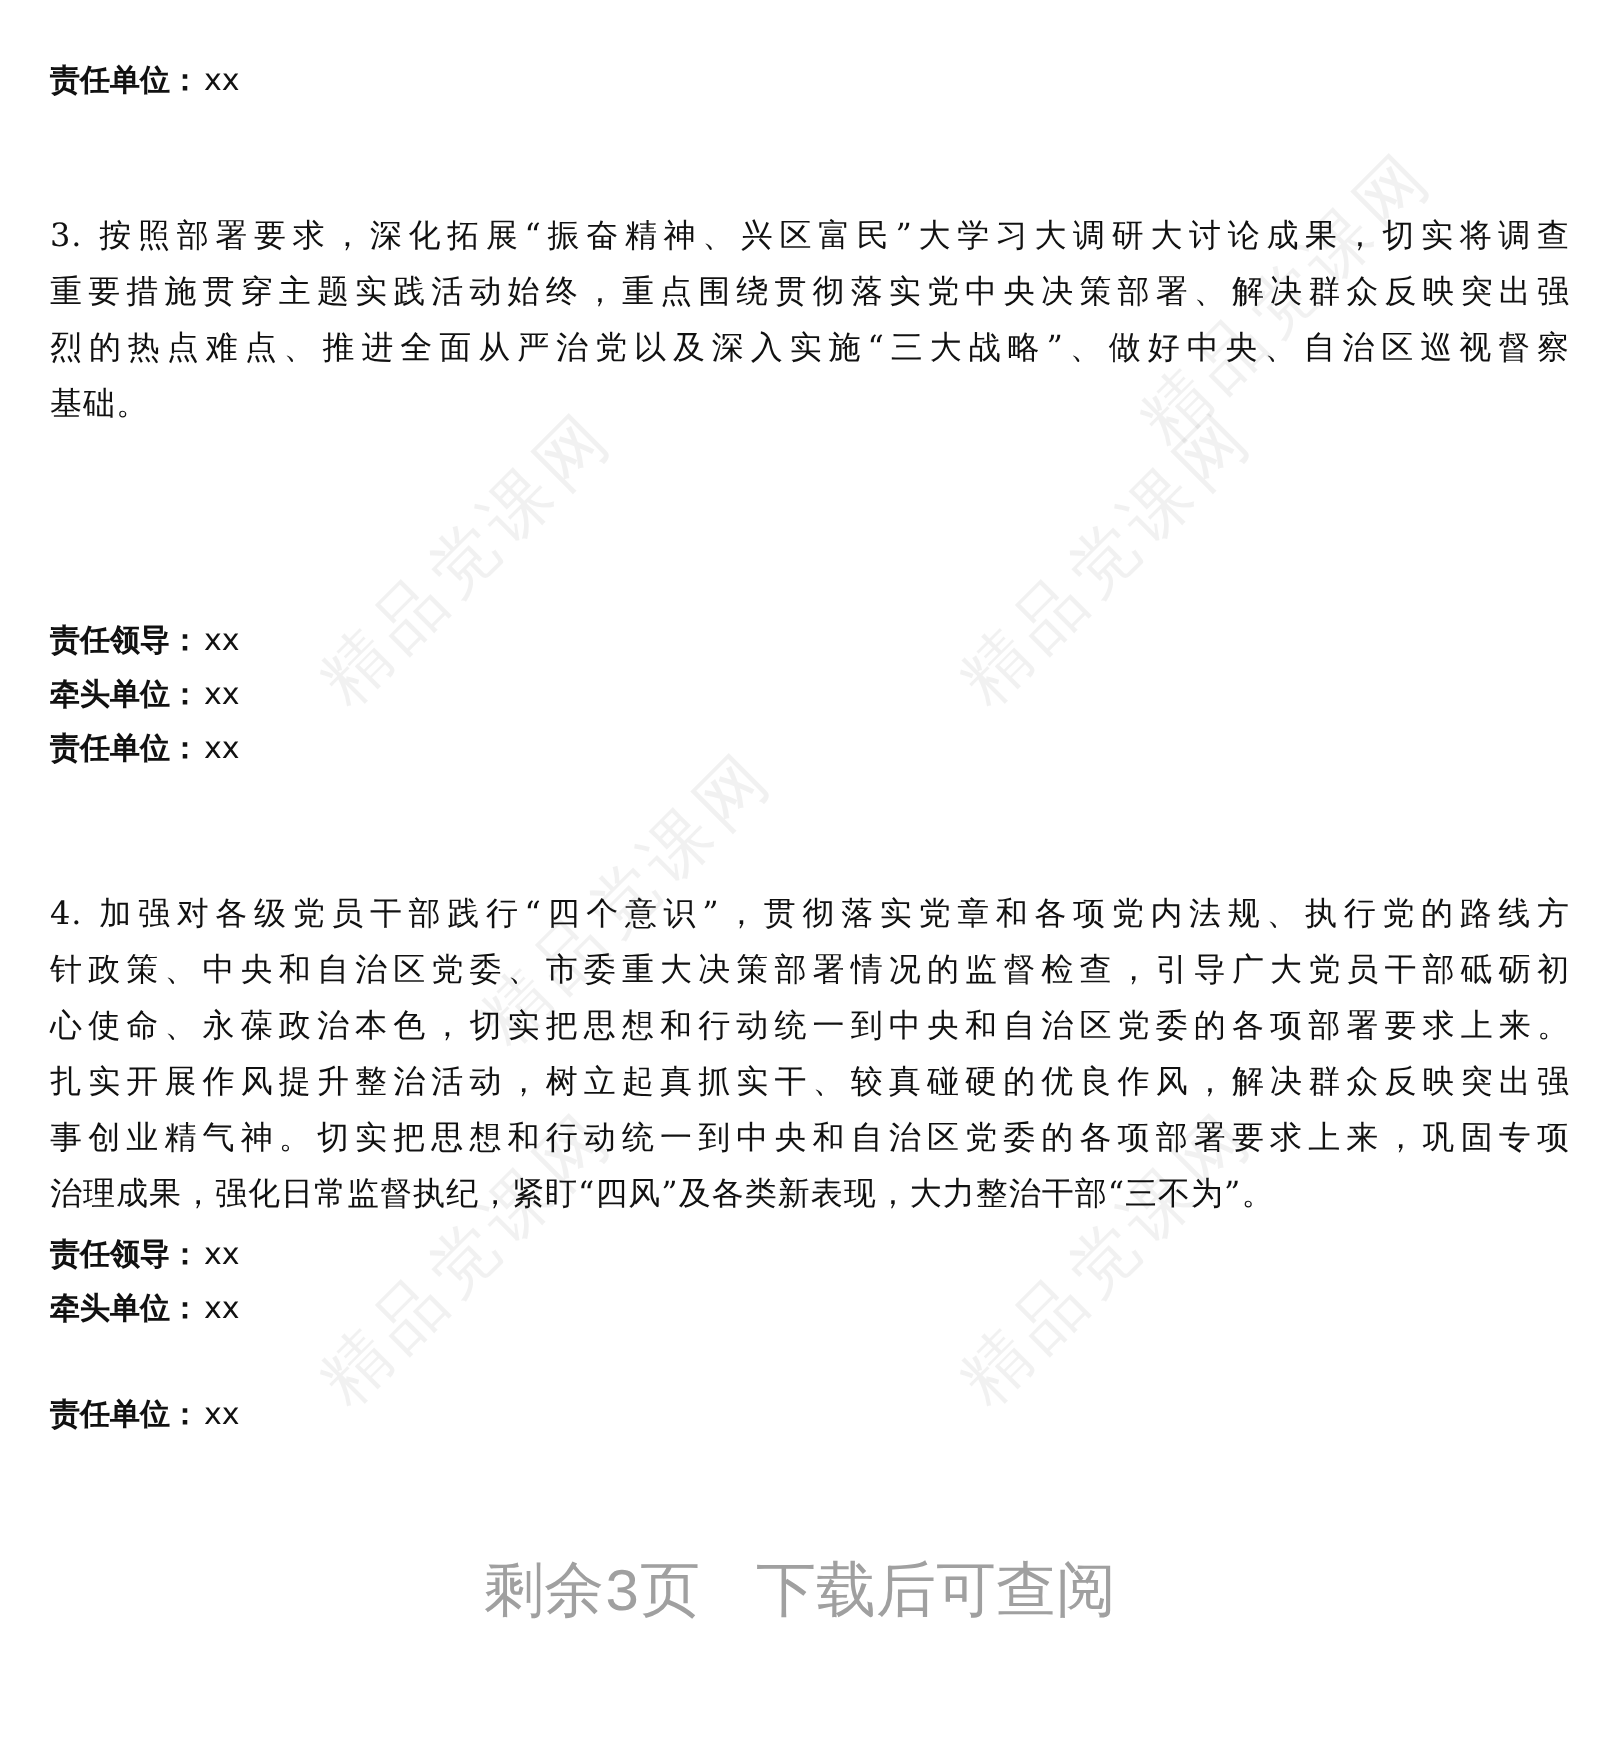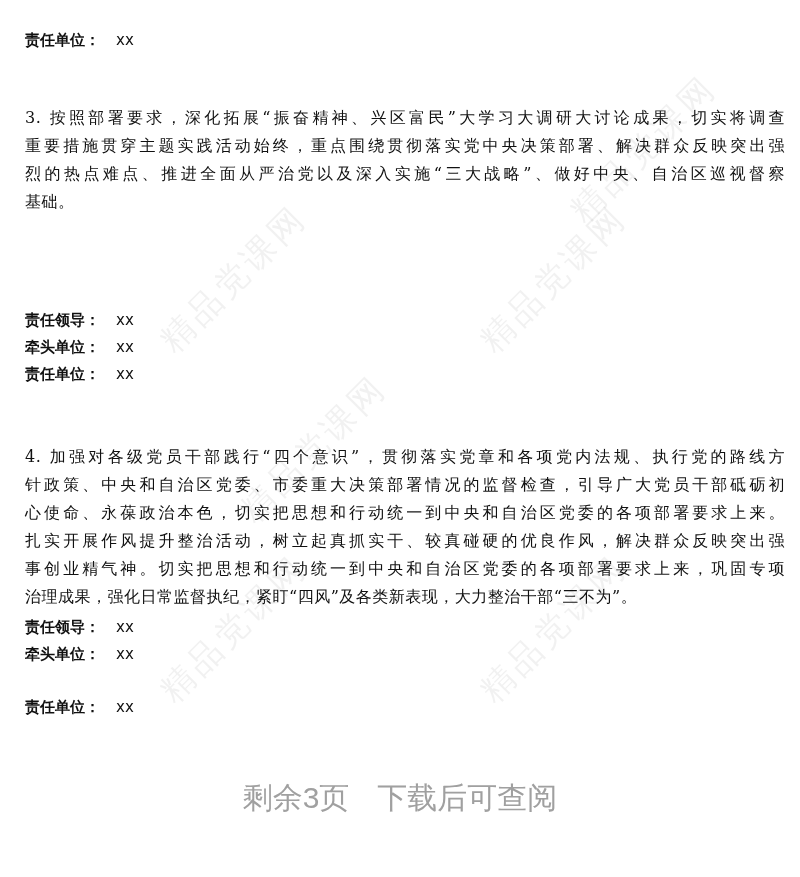--- a/index.html
+++ b/index.html
@@ -26,21 +26,21 @@
       left: 25px;
       font-family: "DejaVu Sans", "Liberation Sans", sans-serif;
       font-weight: bold;
       font-size: 15px;
       line-height: 20px;
       white-space: nowrap;
       color: #111;
     }
     .line-label .val {
       font-weight: normal;
-      margin-left: 16px;
+      margin-left: 2px;
     }
     .para {
       position: absolute;
       left: 25px;
       width: 760px;
       font-size: 16px;
       line-height: 28px;
       color: #111;
     }
     .para .pline {
@@ -64,21 +64,21 @@
       white-space: nowrap;
       pointer-events: none;
       letter-spacing: 4px;
     }
     .more-banner {
       position: absolute;
       left: 0;
       top: 778px;
       width: 800px;
       text-align: center;
-      font-family: Liberation Sans, sans-serif;
+      font-family: Liberation Mono, monospace;
       font-size: 30px;
       color: #a0a0a0;
       line-height: 40px;
       white-space: nowrap;
     }
     .more-banner .gap { display: inline-block; width: 28px; }
   </style>
 </head>
 <body>
 

